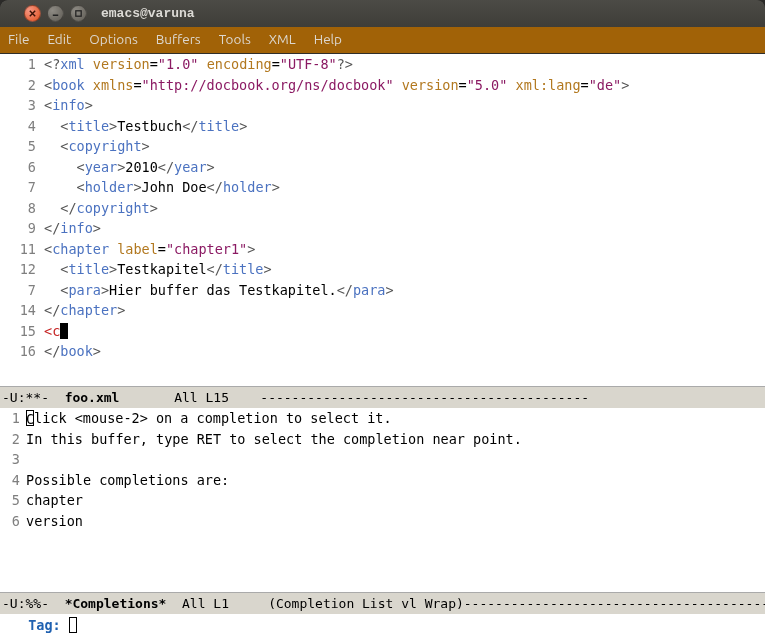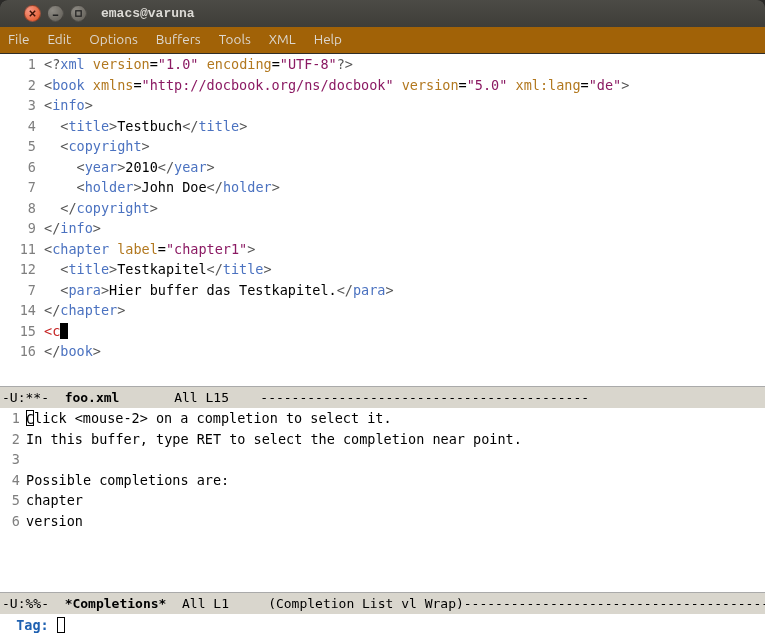--- a/index.html
+++ b/index.html
@@ -115,21 +115,21 @@
   .modeline .dashes {
     flex: 1;
     overflow: hidden;
     letter-spacing: 0;
   }
   .minibuffer {
     height: 22px;
     display: flex;
     align-items: center;
     background: #fff;
-    padding-left: 8px;
+    padding-left: 20px;
     white-space: pre;
   }
   .empty-flex { flex: 1; background: #fff; }
 </style>
 </head>
 <body>
 
 <div class="window">
 
   <div class="titlebar">

